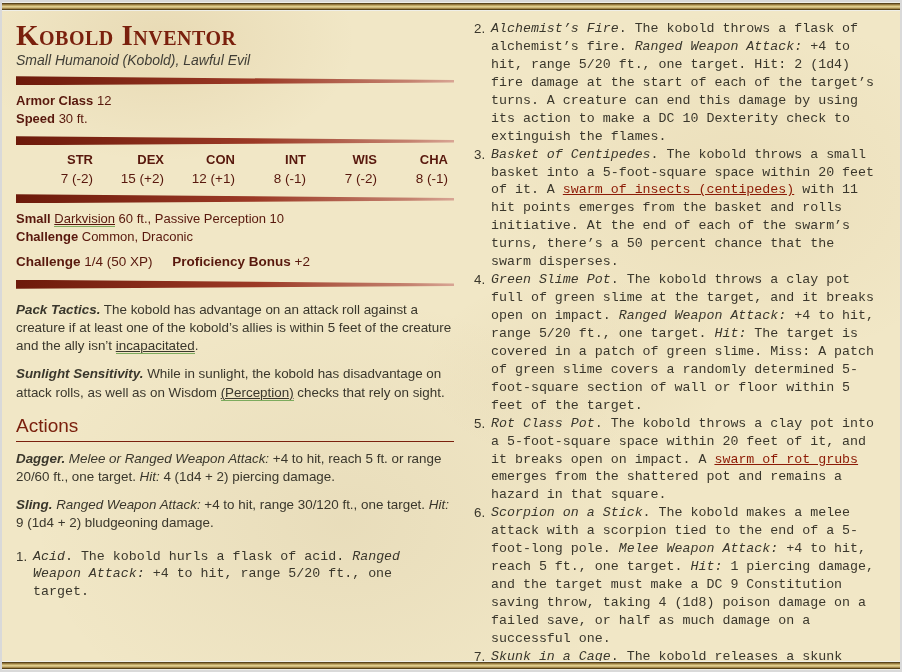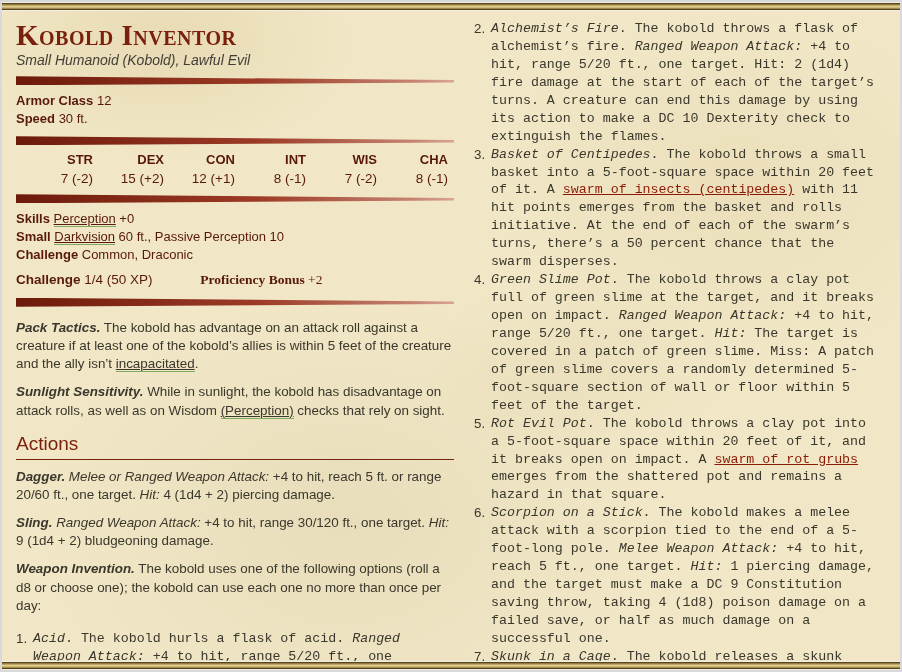--- a/index.html
+++ b/index.html
@@ -42,21 +42,21 @@
   .r-bi{font-weight:700;font-style:italic;}
   .r-lg{color:inherit;text-decoration:underline;text-decoration-thickness:1px;border-bottom:1px solid #7cab5d;cursor:pointer;}
   .r-lr{color:#8c1a05;text-decoration:underline;cursor:pointer;}
 
   .abilities{display:flex;margin:3px 0 1px;padding:0 6px;color:#58180d;text-align:right;}
   .ab-col{flex:1;}
   .ab-name{font-weight:700;font-size:13px;}
   .ab-val{font-size:13.5px;margin-top:4px;}
 
   .challenge-row{color:#58180d;font-size:13.5px;line-height:1.38;margin-top:7px;}
-  .challenge-row .prof{margin-left:44px;font-family:Liberation Serif, serif;}
+  .challenge-row .prof{margin-left:16px;}
 
   .trait{color:#3a372c;font-size:13.4px;line-height:1.36;margin:2px 0 10px;}
   h2{
     margin:13px 0 8px;font-weight:400;font-size:19px;color:#7a200d;
     border-bottom:1px solid #7a200d;padding-bottom:4px;line-height:1.15;
   }
   .invlist{color:#3a372c;font-size:13.3px;line-height:1.35;}
   .invlist.first{margin-top:15px;}
   .inv-item{display:flex;}
   .inv-num{flex:none;width:17px;}
@@ -102,38 +102,36 @@
             <div class="ab-val">7 (-2)</div>
           </div>
           <div class="ab-col">
             <div class="ab-name">CHA</div>
             <div class="ab-val">8 (-1)</div>
           </div>
         </div>
 
       <div class="taper"></div>
 
-      <div class="statline"><span class="r-b">Skills </span><span class="r-lg">Perception</span><span> +0</span></div>
       <div class="statline"><span class="r-b">Small </span><span class="r-lg">Darkvision</span><span> 60 ft., Passive Perception 10</span></div>
       <div class="statline"><span class="r-b">Challenge </span><span>Common, Draconic</span></div>
       <div class="challenge-row">
         <span><span class="r-b">Challenge </span><span>1/4 (50 XP)</span></span>
         <span class="prof"><span class="r-b">Proficiency Bonus </span><span>+2</span></span>
       </div>
 
       <div class="taper"></div>
 
       <p class="trait" style="margin-top:12px"><span class="r-bi">Pack Tactics.</span><span> The kobold has advantage on an attack roll against a creature if at least one of the kobold’s allies is within 5 feet of the creature and the ally isn’t </span><span class="r-lg">incapacitated</span><span>.</span></p>
       <p class="trait"><span class="r-bi">Sunlight Sensitivity.</span><span> While in sunlight, the kobold has disadvantage on attack rolls, as well as on Wisdom </span><span class="r-lg">(Perception)</span><span> checks that rely on sight.</span></p>
 
       <h2>Actions</h2>
 
       <p class="trait"><span class="r-bi">Dagger.</span><span> </span><span class="r-i">Melee or Ranged Weapon Attack:</span><span> +4 to hit, reach 5 ft. or range 20/60 ft., one target. </span><span class="r-i">Hit:</span><span> 4 (1d4 + 2) piercing damage.</span></p>
       <p class="trait"><span class="r-bi">Sling.</span><span> </span><span class="r-i">Ranged Weapon Attack:</span><span> +4 to hit, range 30/120 ft., one target. </span><span class="r-i">Hit:</span><span> 9 (1d4 + 2) bludgeoning damage.</span></p>
-      <p class="trait"><span class="r-bi">Weapon Invention.</span><span> The kobold uses one of the following options (roll a d8 or choose one); the kobold can use each one no more than once per day:</span></p>
 
       <div class="invlist first">
           <div class="inv-item">
             <span class="inv-num">1.</span>
             <div class="inv-text"><span class="r-i">Acid</span><span>. The kobold hurls a flask of acid. </span><span class="r-i">Ranged Weapon Attack:</span><span> +4 to hit, range 5/20 ft., one target. </span></div>
           </div>
         </div>
     </div>
 
     <div class="col right">
@@ -145,21 +143,21 @@
           <div class="inv-item">
             <span class="inv-num">3.</span>
             <div class="inv-text"><span class="r-i">Basket of Centipedes</span><span>. The kobold throws a small basket into a 5-foot-square space within 20 feet of it. A </span><span class="r-lr">swarm of insects (centipedes)</span><span> with 11 hit points emerges from the basket and rolls initiative. At the end of each of the swarm’s turns, there’s a 50 percent chance that the swarm disperses.</span></div>
           </div>
           <div class="inv-item">
             <span class="inv-num">4.</span>
             <div class="inv-text"><span class="r-i">Green Slime Pot</span><span>. The kobold throws a clay pot full of green slime at the target, and it breaks open on impact. </span><span class="r-i">Ranged Weapon Attack:</span><span> +4 to hit, range 5/20 ft., one target. </span><span class="r-i">Hit:</span><span> The target is covered in a patch of green slime. Miss: A patch of green slime covers a randomly determined 5-foot-square section of wall or floor within 5 feet of the target.</span></div>
           </div>
           <div class="inv-item">
             <span class="inv-num">5.</span>
-            <div class="inv-text"><span class="r-i">Rot Evil Pot</span><span>. The kobold throws a clay pot into a 5-foot-square space within 20 feet of it, and it breaks open on impact. A </span><span class="r-lr">swarm of rot grubs</span><span> emerges from the shattered pot and remains a hazard in that square.</span></div>
+            <div class="inv-text"><span class="r-i">Rot Class Pot</span><span>. The kobold throws a clay pot into a 5-foot-square space within 20 feet of it, and it breaks open on impact. A </span><span class="r-lr">swarm of rot grubs</span><span> emerges from the shattered pot and remains a hazard in that square.</span></div>
           </div>
           <div class="inv-item">
             <span class="inv-num">6.</span>
             <div class="inv-text"><span class="r-i">Scorpion on a Stick</span><span>. The kobold makes a melee attack with a scorpion tied to the end of a 5-foot-long pole. </span><span class="r-i">Melee Weapon Attack:</span><span> +4 to hit, reach 5 ft., one target. </span><span class="r-i">Hit:</span><span> 1 piercing damage, and the target must make a DC 9 Constitution saving throw, taking 4 (1d8) poison damage on a failed save, or half as much damage on a successful one.</span></div>
           </div>
           <div class="inv-item">
             <span class="inv-num">7.</span>
             <div class="inv-text"><span class="r-i">Skunk in a Cage</span><span>. The kobold releases a skunk into an unoccupied space within 5 feet of it. The skunk has a walking speed of 20 feet, AC 10, 1 hit point, and no effective attacks. It rolls initiative and, on its turn, uses its action to spray musk at a random creature within 5 feet of it. The target must make a DC 9 Constitution saving throw. On a failed save, the target retches and can’t take actions for 1 minute. The target can repeat the saving throw at the end of each of its turns, ending the effect on itself on a success. A creature that doesn’t need to breathe or is immune to poison automatically succeeds on the saving throw. Once the skunk has sprayed its musk, it can’t do so again until it finishes a short or long rest.</span></div>
           </div>
         </div>

